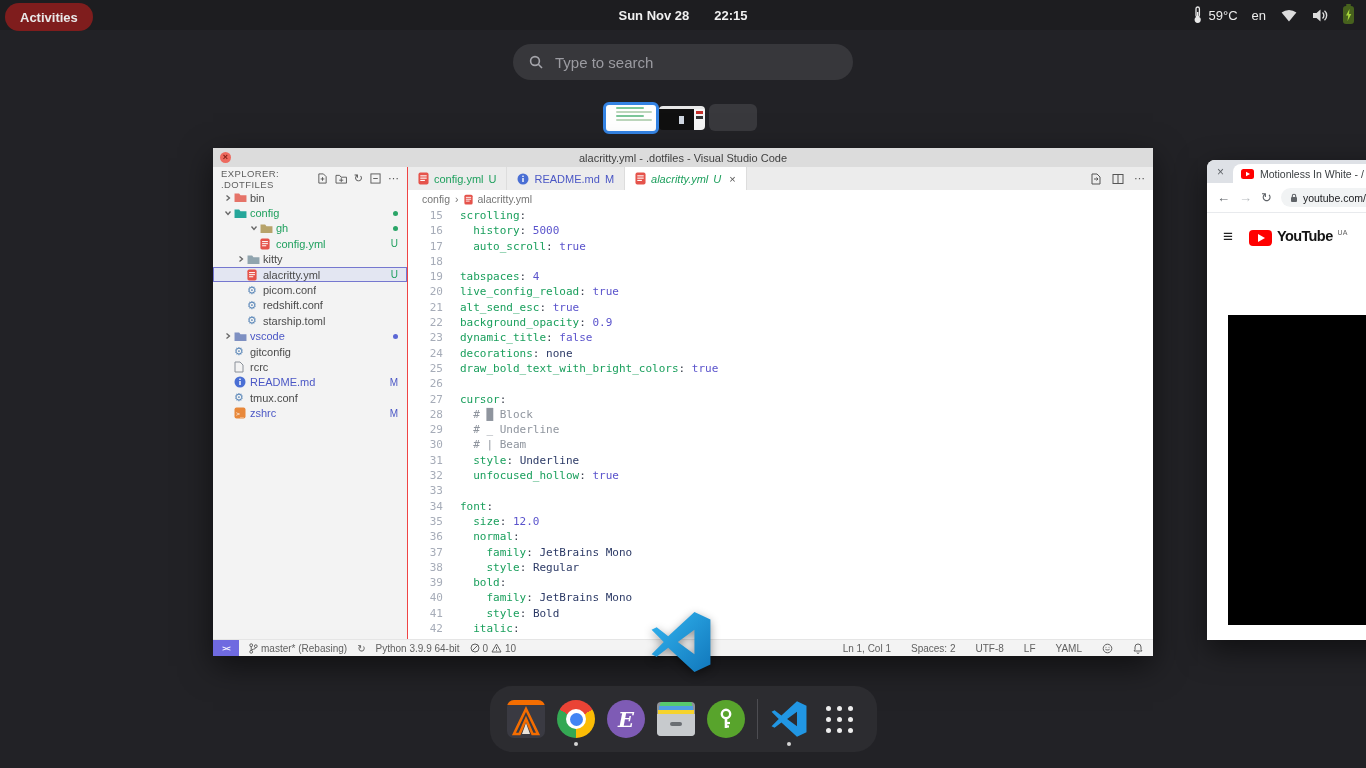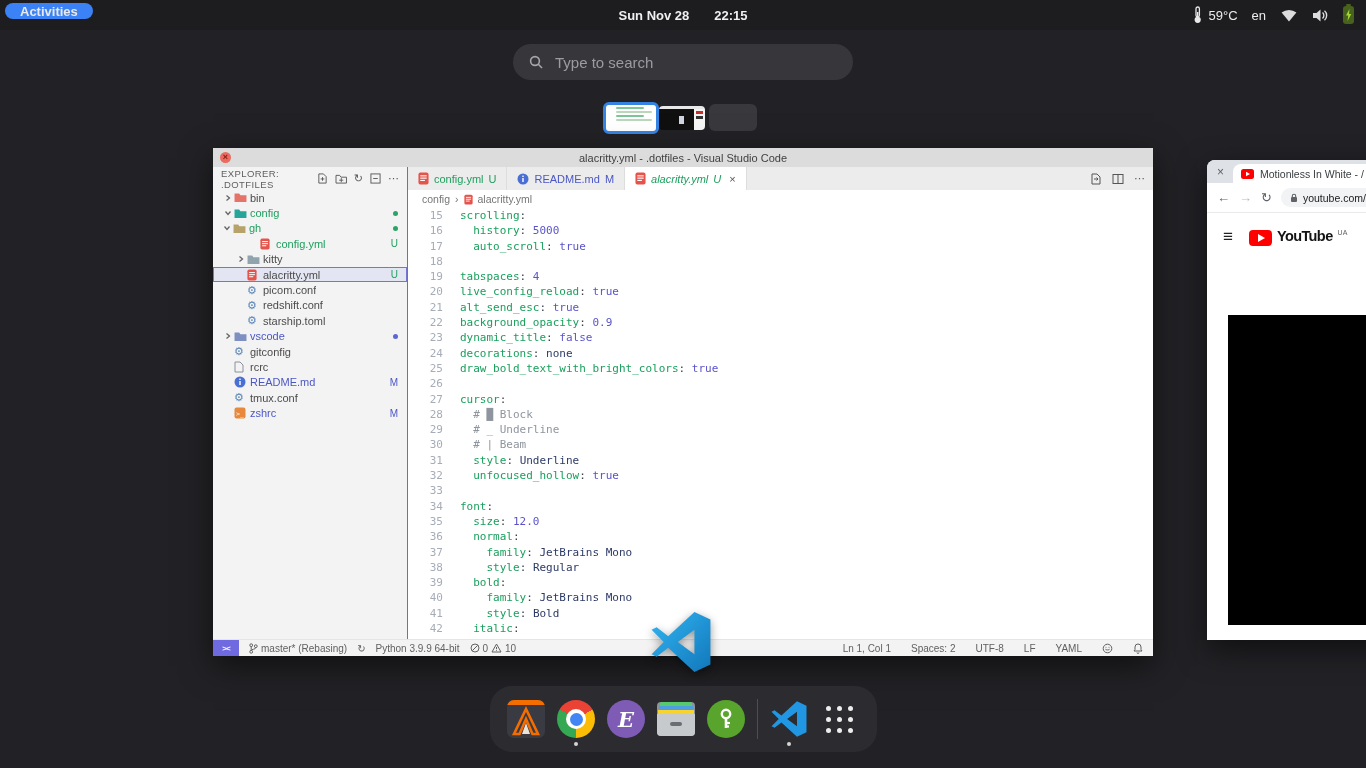--- a/index.html
+++ b/index.html
@@ -2,22 +2,22 @@
 <html><head>
 <meta charset="utf-8">
 <style>
   html,body{margin:0;padding:0;}
   body{width:1366px;height:768px;overflow:hidden;background:#222226;
        font-family:"Liberation Sans", sans-serif;-webkit-font-smoothing:antialiased;}
   #desktop{position:absolute;inset:0;width:1366px;height:768px;overflow:hidden;}
 
   
   .topbar{position:absolute;left:0;top:0;width:1366px;height:30px;background:#1d1d20;}
-  .activities{position:absolute;left:5px;top:3px;height:16px;padding:0 15px;border-radius:14px;
-      background:#3b82f6;color:#e9e9e9;font-size:13px;font-weight:bold;display:flex;align-items:center;}
+  .activities{position:absolute;left:5px;top:3px;height:28px;padding:0 15px;border-radius:14px;
+      background:#7f1d1d;color:#e9e9e9;font-size:13px;font-weight:bold;display:flex;align-items:center;}
   .clock{position:absolute;left:0;right:0;top:0;height:30px;display:flex;align-items:center;justify-content:center;
       color:#f0f0f0;font-size:13px;font-weight:bold;gap:25px;}
   .tray{position:absolute;right:12px;top:0;height:30px;display:flex;align-items:center;gap:14px;color:#ececec;font-size:13px;}
   .tray .grp{display:flex;align-items:center;gap:5px;}
   .batt{width:11px;height:18px;border-radius:3px;background:#47621d;position:relative;}
   .batt:before{content:"";position:absolute;top:-2px;left:3px;width:5px;height:2px;background:#47621d;border-radius:1px;}
 
   
   .search{position:absolute;left:513px;top:44px;width:340px;height:36px;border-radius:18px;background:#37373b;
       display:flex;align-items:center;gap:12px;padding:0 16px;box-sizing:border-box;}
@@ -245,21 +245,21 @@
               <span class="ticon">
                 <svg width="13" height="11" viewBox="0 0 14 12">
                   <path d="M0.5 1.5h5l1.5 2h6.5v7.5h-13z" fill="#26a69a"></path>
                 </svg>
               </span>
               <span class="tlabel tc-green">config</span>
               <span class="right">
                 <span class="dot green"></span>
               </span>
             </div>
-            <div class="tree-row" style="padding-left: 7px;">
+            <div class="tree-row" style="padding-left: 34px;">
               <span class="chev">
                 <svg width="8" height="8" viewBox="0 0 8 8">
                   <polyline points="1.5,2.5 4,5.5 6.5,2.5" fill="none" stroke="#656565" stroke-width="1.3"></polyline>
                 </svg>
               </span>
               <span class="ticon">
                 <svg width="13" height="11" viewBox="0 0 14 12">
                   <path d="M0.5 1.5h5l1.5 2h6.5v7.5h-13z" fill="#b7a36a"></path>
                 </svg>
               </span>

